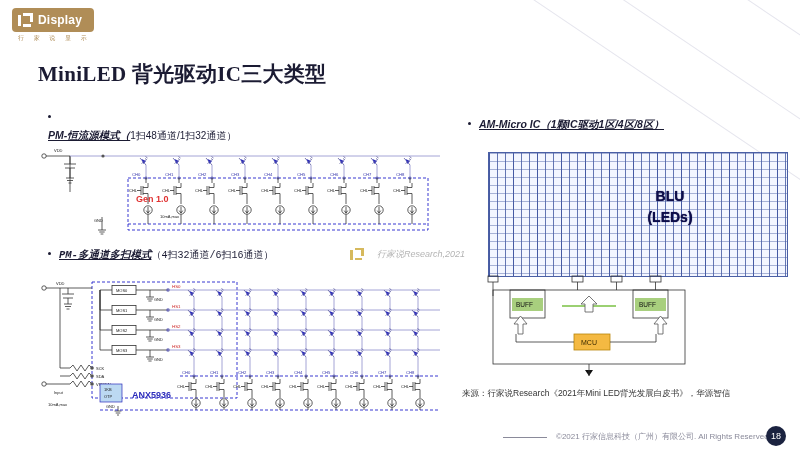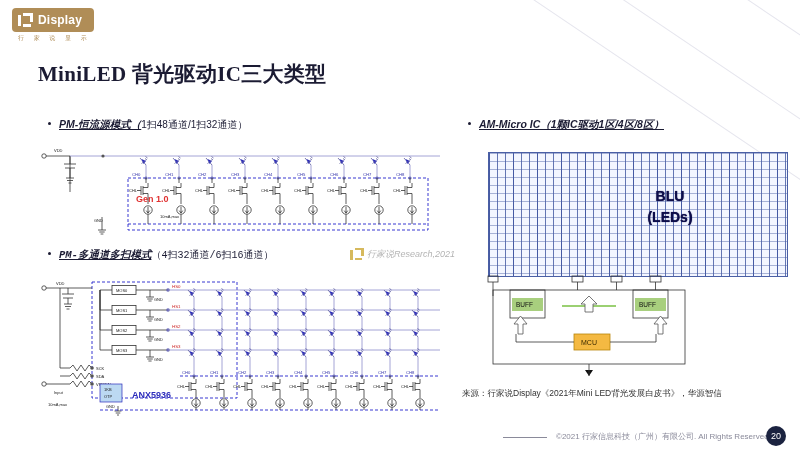--- a/index.html
+++ b/index.html
@@ -24,27 +24,27 @@
   .logo-sub{position:absolute;left:18px;top:34px;font-size:6px;color:#b08d57;letter-spacing:4px;}
 
   
   .title{position:absolute;left:38px;top:60px;font-size:21px;font-weight:bold;color:#1b1b33;letter-spacing:.3px;font-family:Liberation Serif, serif;}
 
   
   .bullet{position:absolute;display:flex;align-items:baseline;gap:8px;font-size:10.5px;color:#1b1b33;}
   .bullet .dot{width:3px;height:3px;border-radius:50%;background:#1b1b33;display:inline-block;position:relative;top:-3px;}
   .bul-strong{font-weight:bold;font-style:italic;text-decoration:underline;font-size:10.5px;}
   .bul-rest{font-size:10px;}
-  #b1{left:48px;top:118px;}
+  #b1{left:48px;top:118px;flex-direction:column;}
   #b2{left:48px;top:248px;font-family:Liberation Mono, monospace;}
   #b3{left:468px;top:118px;text-decoration:underline;}
   #b3 .bul-strong{text-decoration:underline;}
 
   
-  .watermark{position:absolute;left:350px;top:248px;display:flex;align-items:center;gap:2px;opacity:.75;}
+  .watermark{position:absolute;left:350px;top:248px;display:flex;align-items:center;gap:12px;opacity:.75;}
   .wm-mark{width:15px;height:13px;position:relative;}
   .wm-mark .m1{position:absolute;left:0;top:2px;width:3px;height:10px;background:#c9a227;}
   .wm-mark .m2{position:absolute;left:5px;top:0;width:9px;height:2px;background:#c9a227;}
   .wm-mark .m3{position:absolute;left:11px;top:0;width:3px;height:8px;background:#c9a227;}
   .wm-mark .m4{position:absolute;left:5px;top:10px;width:7px;height:2px;background:#c9a227;}
   .wm-text{font-size:9px;color:#9a9a9a;font-style:italic;}
 
   
   .diagram{position:absolute;}
   svg{display:block;overflow:visible;}
@@ -744,19 +744,19 @@
       <path class="blk" d="M122 66 H 168 V 58"></path>
 
       <path d="M35 58 V 48 H 39 L32.5 40 L26 48 H 30 V 58 Z" fill="#fff" stroke="#555" stroke-width=".8"></path>
       <path d="M175 58 V 48 H 179 L172.5 40 L166 48 H 170 V 58 Z" fill="#fff" stroke="#555" stroke-width=".8"></path>
 
       <path d="M101 100 L97 94 H 105 Z" fill="#111"></path>
       <path class="blk" d="M101 100 V 88"></path>
     </svg>
   </div>
 
-  <div class="source">来源：行家说Display《2021年Mini LED背光发展白皮书》，华源智信</div>
+  <div class="source">来源：行家说Research《2021年Mini LED背光发展白皮书》，华源智信</div>
 
   <div class="foot-rule"></div>
   <div class="footer">©2021 行家信息科技（广州）有限公司. All Rights Reserved.</div>
-  <div class="pagenum">20</div>
+  <div class="pagenum">18</div>
 
 </div>
 
 </body></html>

